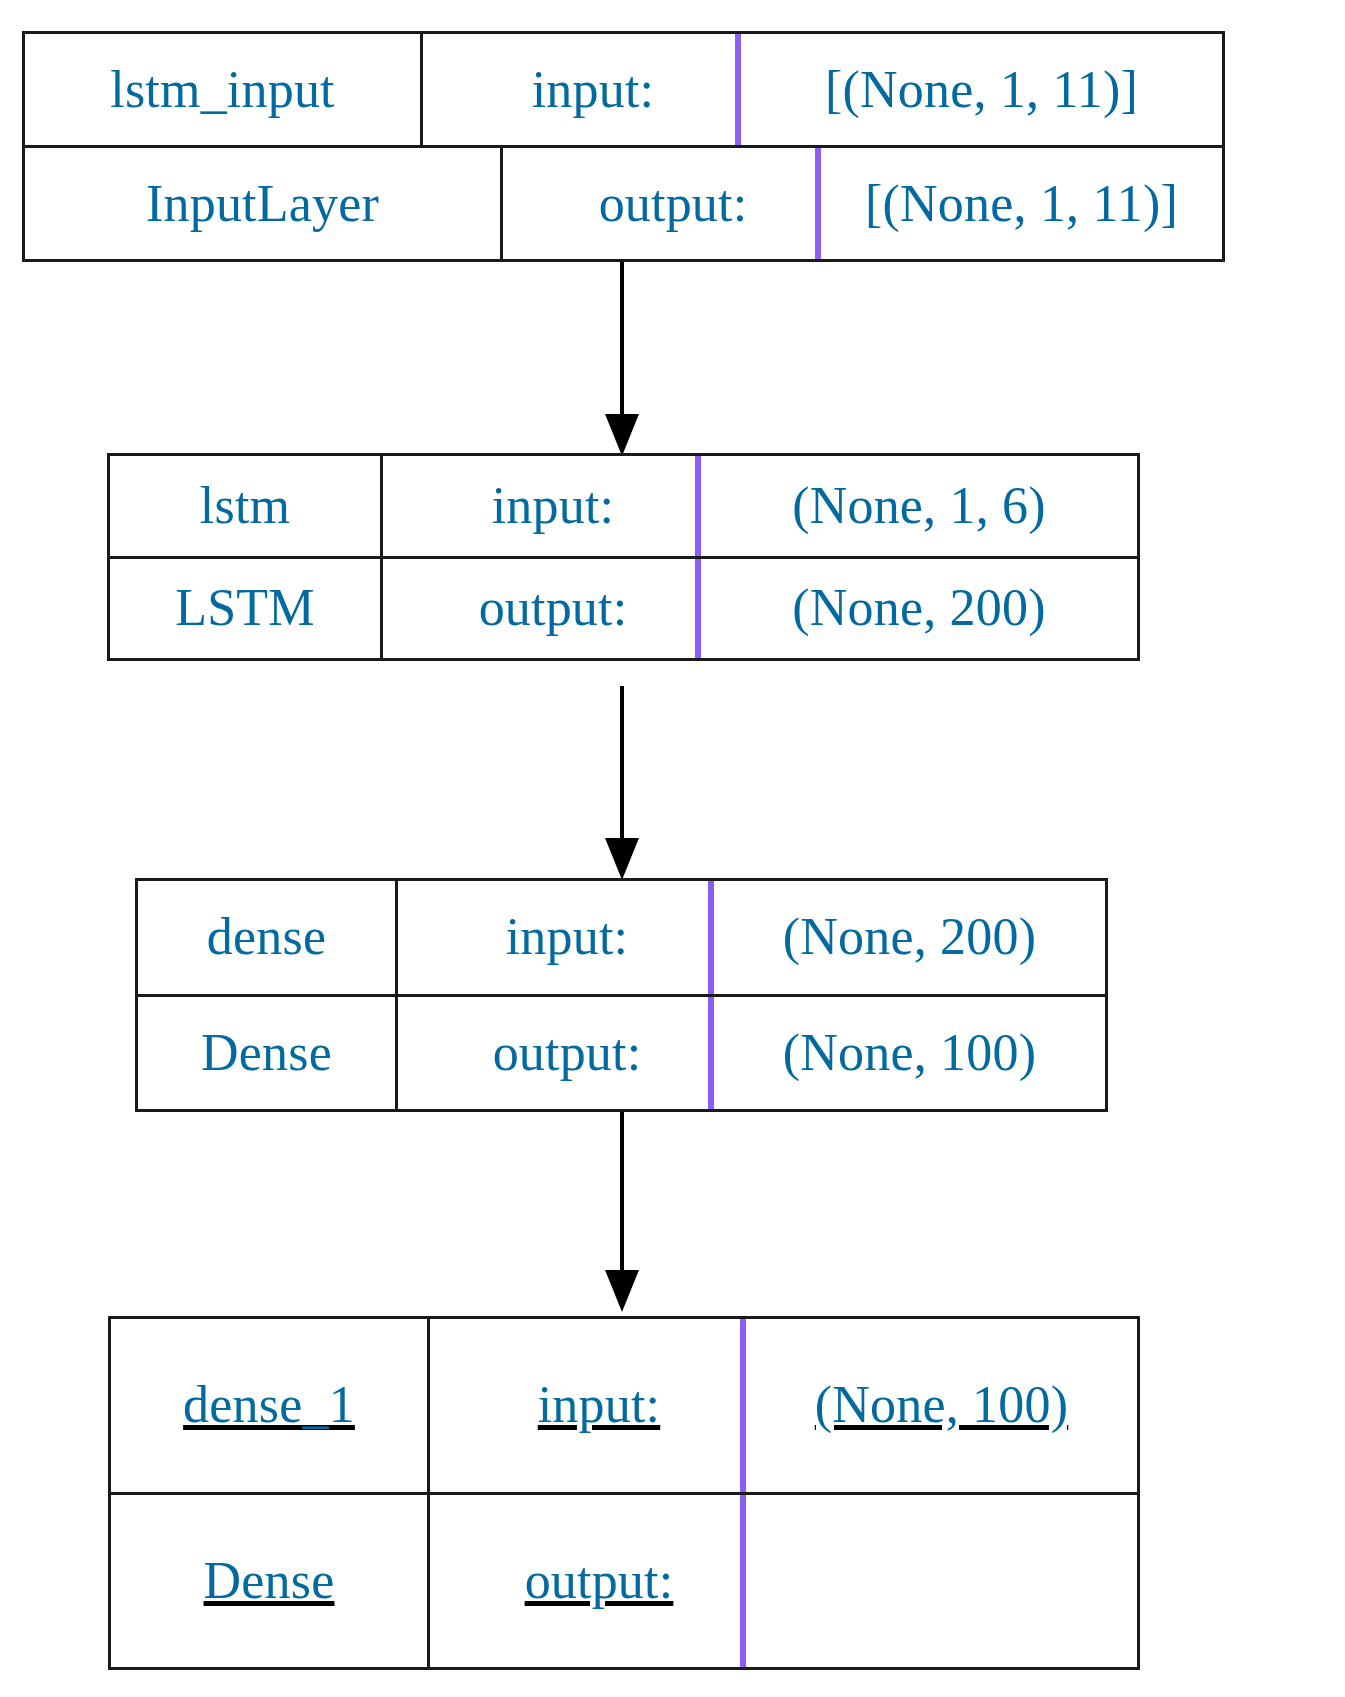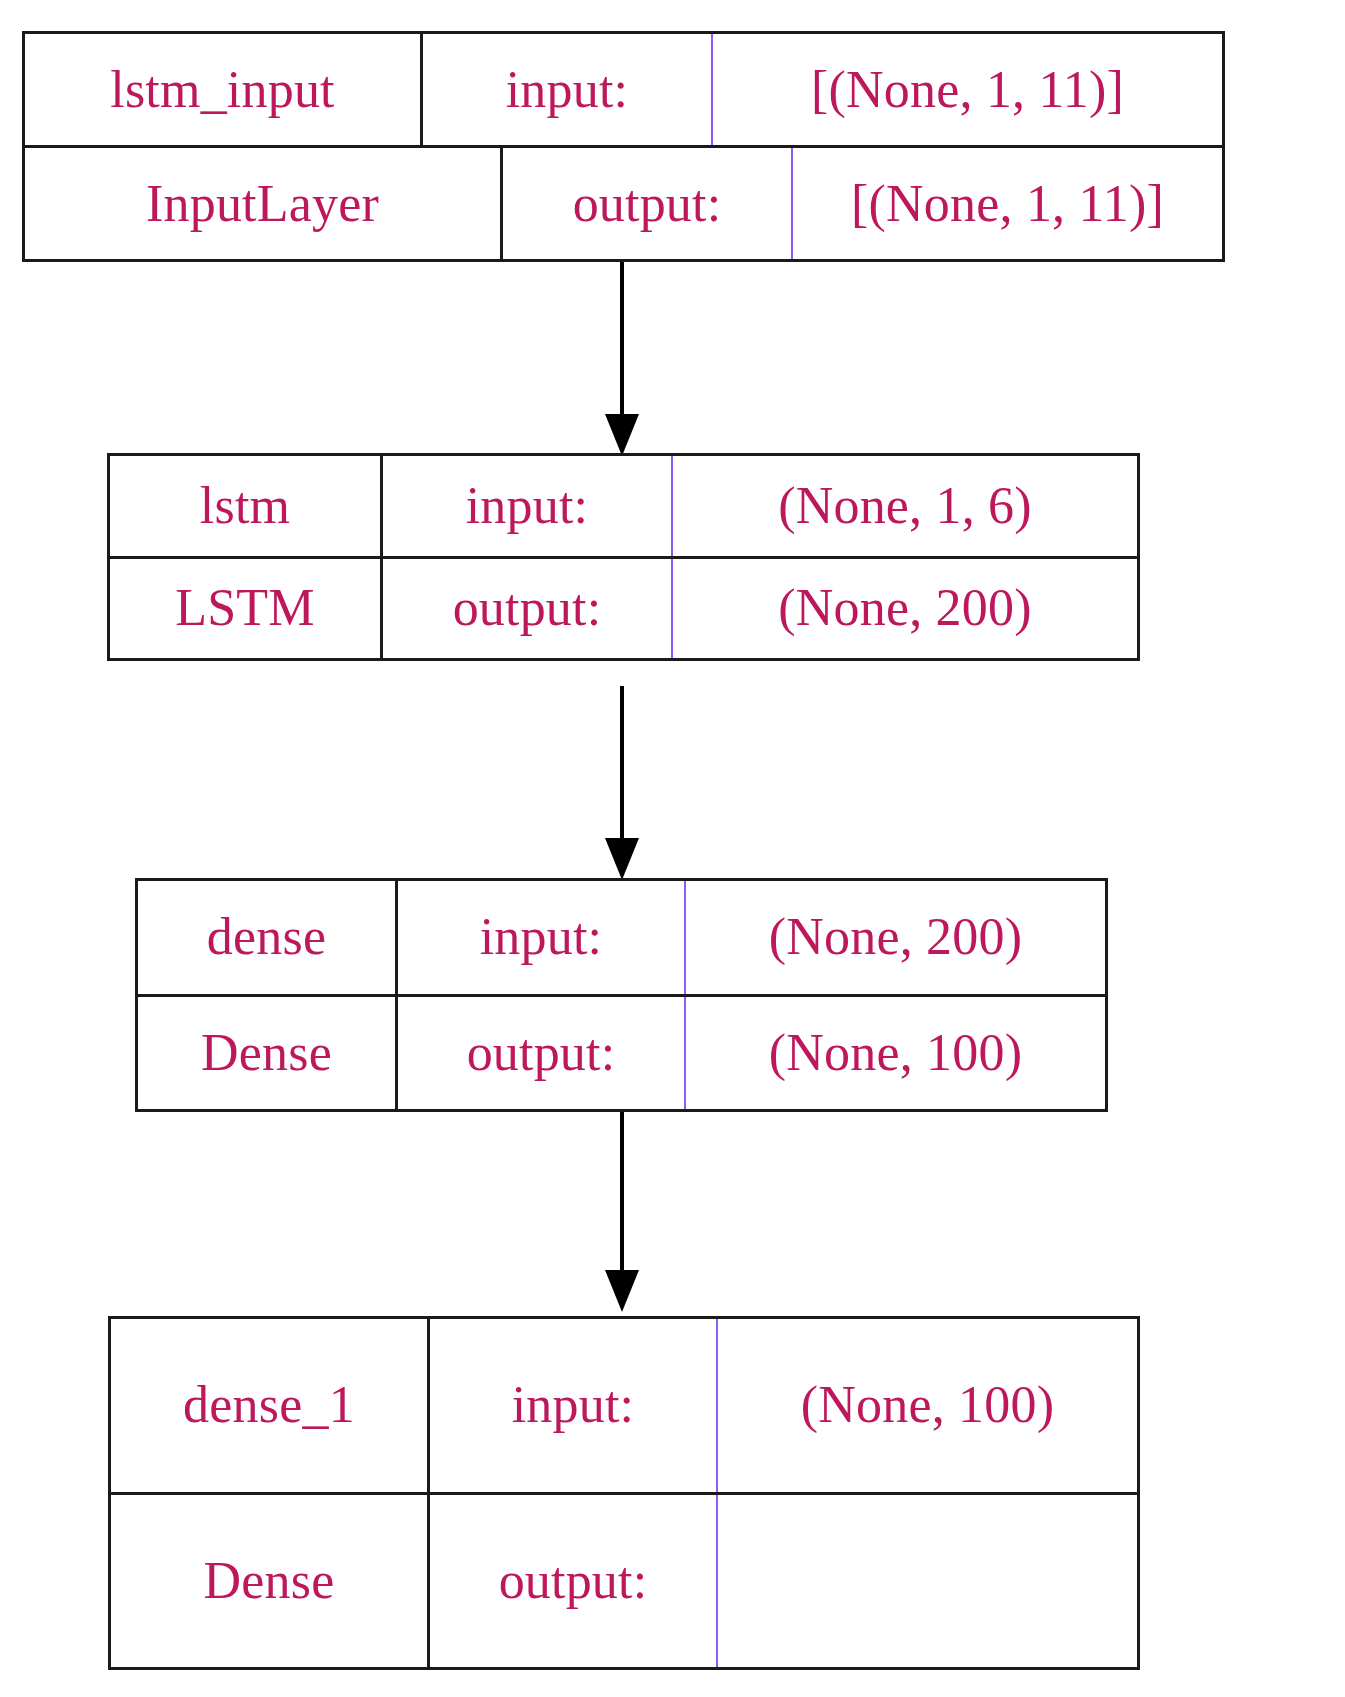--- a/index.html
+++ b/index.html
@@ -36,27 +36,27 @@
   .node-row.top {
     border-bottom: 3px solid #1a1a1a;
   }
   .cell {
     box-sizing: border-box;
     display: flex;
     align-items: center;
     justify-content: center;
     overflow: hidden;
     white-space: nowrap;
-    color: #be185d;
+    color: #0369a1;
     font-size: 52px;
     line-height: 1;
     letter-spacing: 0.2px;
   }
   .cell.c-name  { border-right: 3px solid #1a1a1a; }
-  .cell.c-label { border-right: 2px solid #8b5cf6; }
+  .cell.c-label { border-right: 6px solid #8b5cf6; margin-left: 28px; }
   .cell.c-shape { }
 
   
   .edge {
     position: absolute;
     z-index: 1;
   }
   .edge .stem {
     position: absolute;
     left: 0;
@@ -126,21 +126,21 @@
       <div class="cell c-label" style="width:288px;">input:</div>
       <div class="cell c-shape" style="flex:1;">(None, 200)</div>
     </div>
     <div class="node-row">
       <div class="cell c-name" style="width:260px;">Dense</div>
       <div class="cell c-label" style="width:288px;">output:</div>
       <div class="cell c-shape" style="flex:1;">(None, 100)</div>
     </div>
   </div>
 
-  <div class="node" style="left:108px; top:1316px; width:1032px; height:354px;">
+  <div class="node" style="left:108px; top:1316px; width:1032px; height:354px;text-decoration:underline;">
     <div class="node-row top">
       <div class="cell c-name" style="width:319px;">dense_1</div>
       <div class="cell c-label" style="width:288px;">input:</div>
       <div class="cell c-shape" style="flex:1;">(None, 100)</div>
     </div>
     <div class="node-row">
       <div class="cell c-name" style="width:319px;">Dense</div>
       <div class="cell c-label" style="width:288px;">output:</div>
     </div>
   </div>

